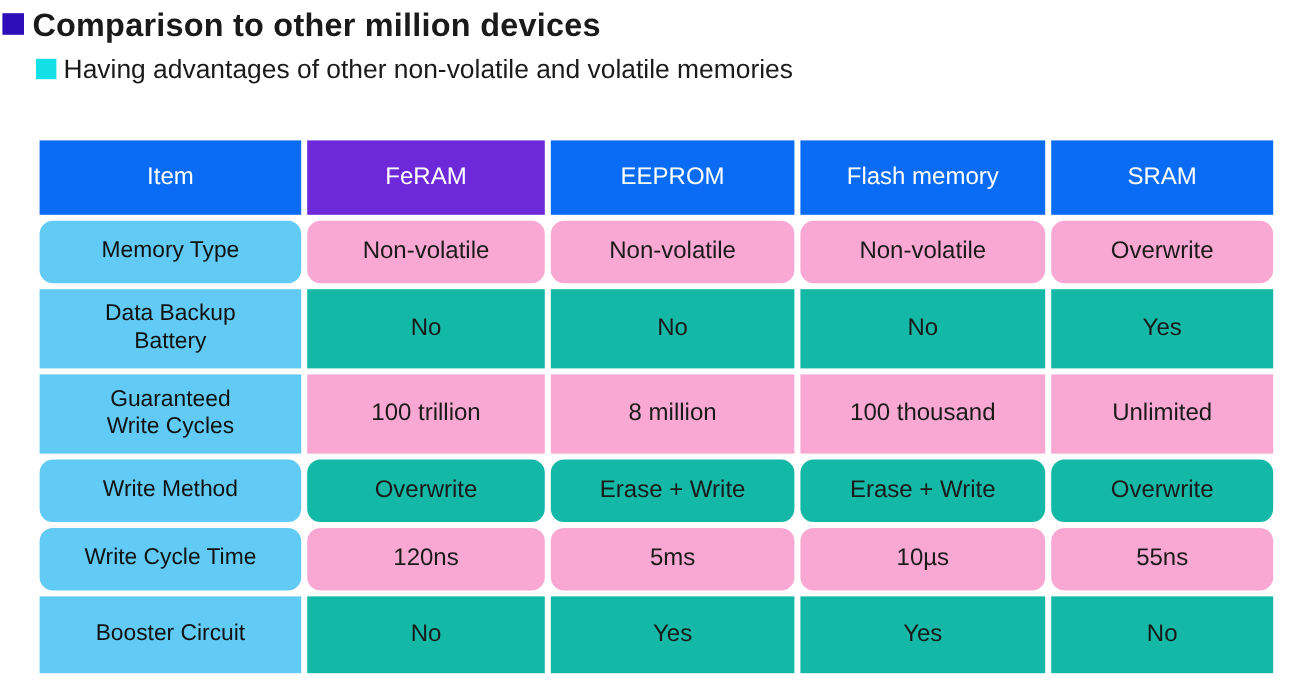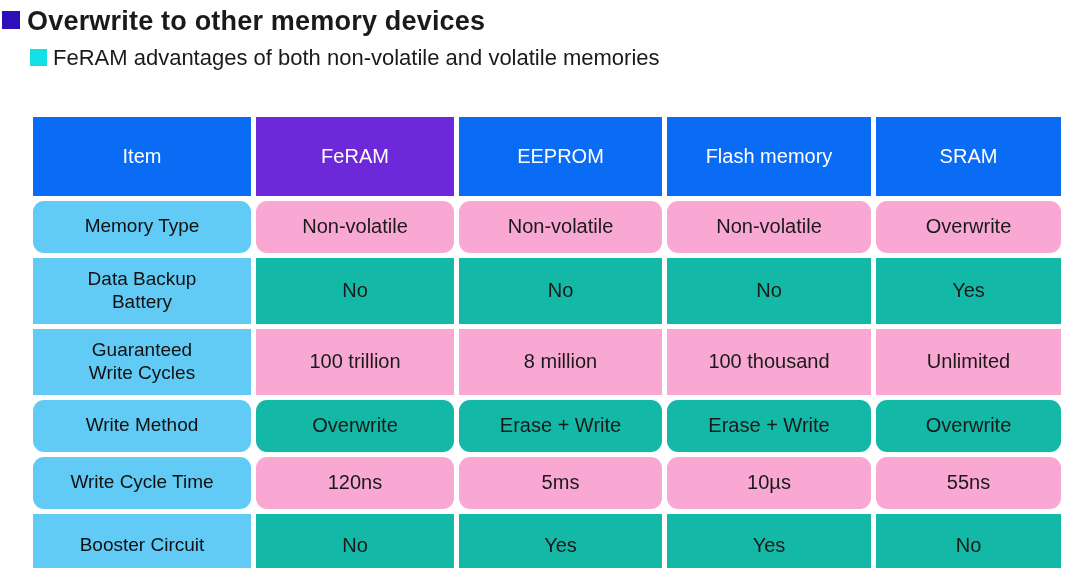--- a/index.html
+++ b/index.html
@@ -61,21 +61,21 @@
   .col-feram { width: 198px; }
   .col-eeprom{ width: 203px; }
   .col-flash { width: 204px; }
   .col-sram  { width: 185px; }
 
   .hdr {
     background: #0a6bf4;
     color: #ffffff;
     font-size: 20px;
     font-weight: 500;
-    height: 79px;
+    height: 62px;
   }
   .hdr-feram { background: #6d28d9; }
 
   .row-label {
     background: #61cbf6;
     color: #111111;
     font-size: 19px;
     font-weight: 500;
     white-space: pre-line;
     line-height: 1.2;
@@ -92,26 +92,26 @@
   .h68 td { height: 66px; }
   .h52 td { height: 64px; }
 </style>
 </head>
 <body>
 
 <div class="slide">
 
   <div class="title-row">
     <span class="title-bullet"></span>
-    <span class="title-text">Overwrite to other memory devices</span>
+    <span class="title-text">Comparison to other million devices</span>
   </div>
 
   <div class="subtitle-row">
     <span class="subtitle-bullet"></span>
-    <span class="subtitle-text">FeRAM advantages of both non-volatile and volatile memories</span>
+    <span class="subtitle-text">Having advantages of other non-volatile and volatile memories</span>
   </div>
 
   <table class="mem-table">
     <colgroup>
       <col class="col-item">
         <col class="col-feram">
         <col class="col-eeprom">
         <col class="col-flash">
         <col class="col-sram">
     </colgroup>

